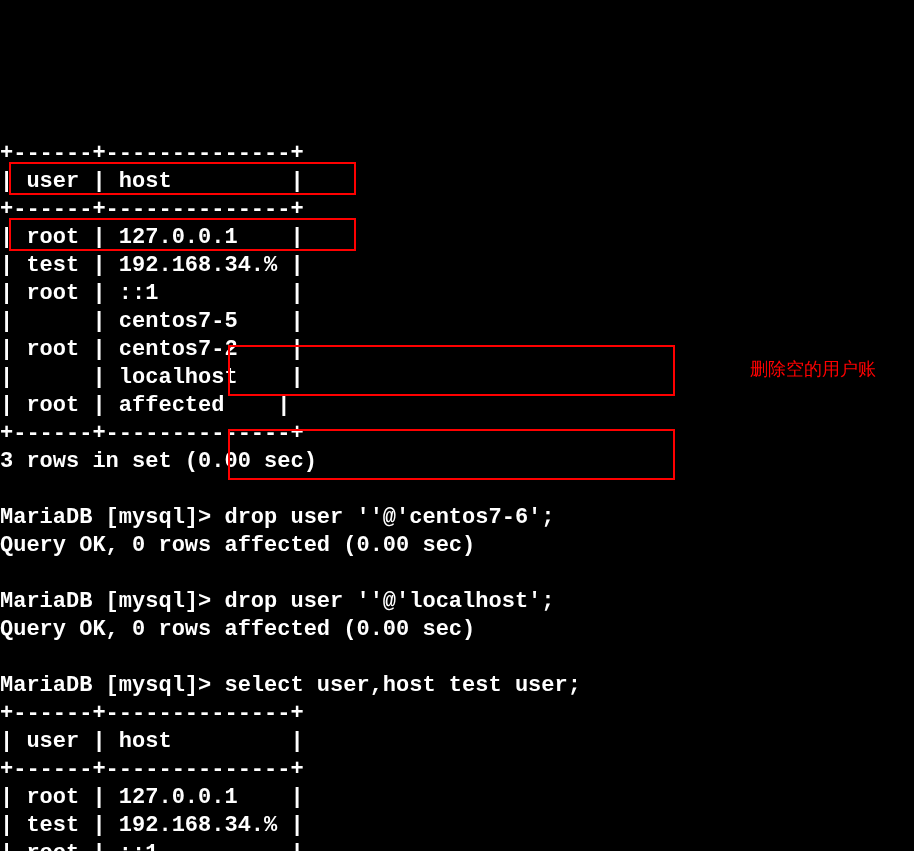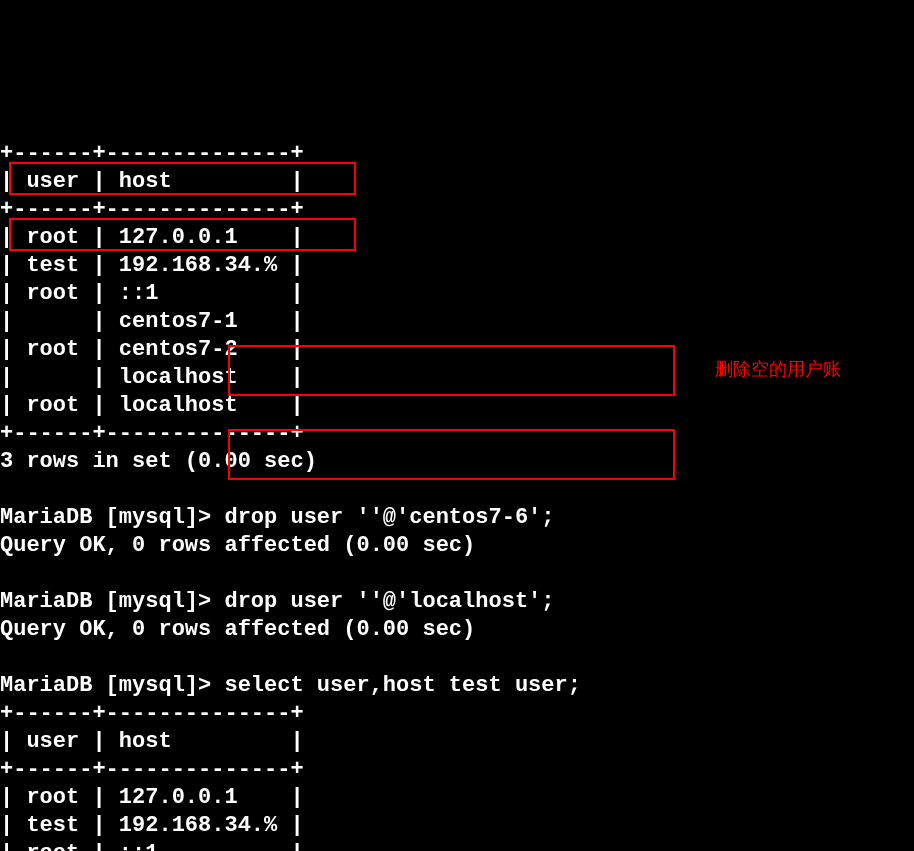--- a/index.html
+++ b/index.html
@@ -41,24 +41,24 @@
 
 
 
 <div class="terminal">
 <span>+------+--------------+</span>
 <span>| user | host         |</span>
 <span>+------+--------------+</span>
 <span>| root | 127.0.0.1    |</span>
 <span>| test | 192.168.34.% |</span>
 <span>| root | ::1          |</span>
-<span>|      | centos7-1    |</span>
+<span>|      | centos7-5    |</span>
 <span>| root | centos7-2    |</span>
 <span>|      | localhost    |</span>
-<span>| root | localhost    |</span>
+<span>| root | affected    |</span>
 <span>+------+--------------+</span>
 <span>3 rows in set (0.00 sec)</span>
 
 <span>MariaDB [mysql]&gt; </span><span>drop user ''@'centos7-6';</span>
 <span>Query OK, 0 rows affected (0.00 sec)</span>
 
 <span>MariaDB [mysql]&gt; </span><span>drop user ''@'localhost';</span>
 <span>Query OK, 0 rows affected (0.00 sec)</span>
 
 <span>MariaDB [mysql]&gt; </span><span>select user,host test user;</span>
@@ -74,16 +74,16 @@
 
 </div>
 
 
 <div class="redbox" style="left:9px; top:162px; width:343px; height:29px;"></div>
 <div class="redbox" style="left:9px; top:218px; width:343px; height:29px;"></div>
 <div class="redbox" style="left:228px; top:345px; width:443px; height:47px;"></div>
 <div class="redbox" style="left:228px; top:429px; width:443px; height:47px;"></div>
 
 
-<div class="annotation" style="left:715px; top:355px;">删除空的用户账</div>
+<div class="annotation" style="left:750px; top:355px;">删除空的用户账</div>
 
 
 
 
 </body></html>

